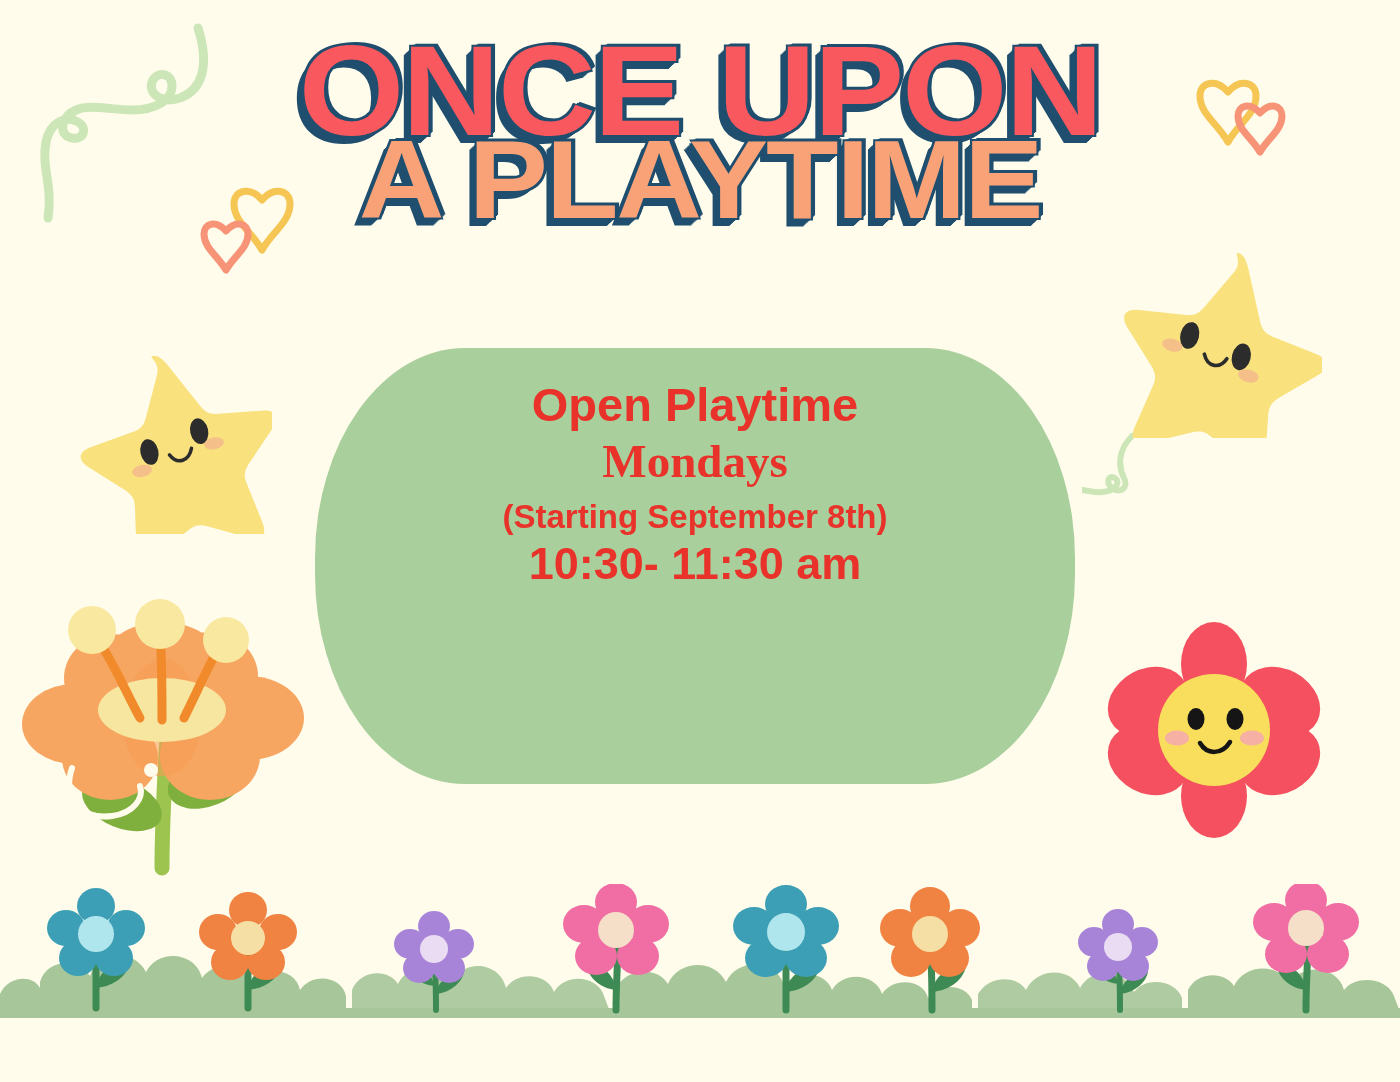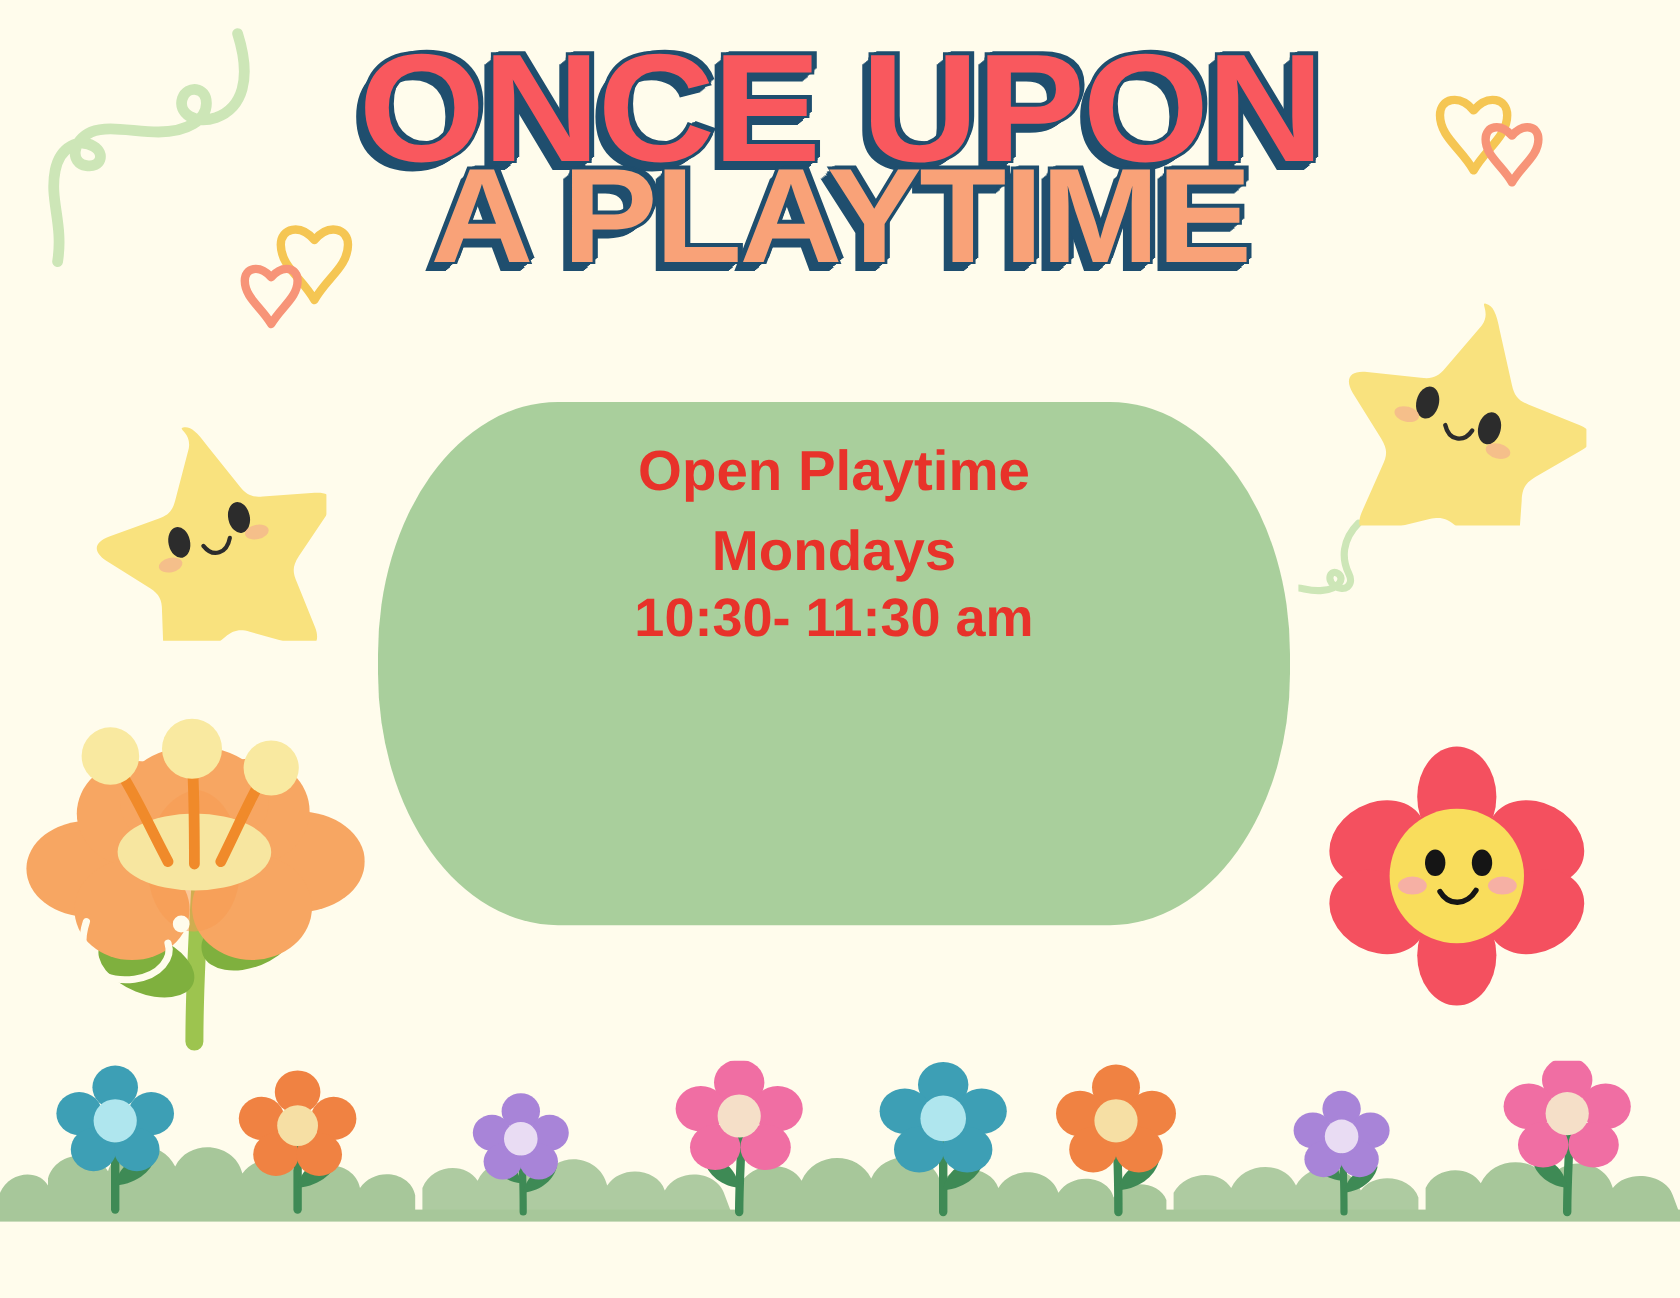--- a/index.html
+++ b/index.html
@@ -62,39 +62,39 @@
       1px 0px 0 #1F4E6E,
       2px -1px 0 #1F4E6E,
       3px -2px 0 #1F4E6E,
       4px -3px 0 #1F4E6E,
        2px 2px 0 #1F4E6E, -2px -2px 0 #1F4E6E, 2px -2px 0 #1F4E6E, -2px 2px 0 #1F4E6E;
   }
 
   
   .blob{
     position:absolute;
-    left:315px;top:335px;width:760px;height:436px;
+    left:315px;top:348px;width:760px;height:436px;
     background:#A9CF9C;
     border-radius:150px/210px;
   }
   .blob-inner{
     position:absolute;inset:0;
     display:flex;flex-direction:column;
     align-items:center;justify-content:flex-start;
     padding-top:28px;
     text-align:center;
     color:#E8322A;
   }
   .blob-inner .ln{
     font-weight:bold;
     display:block;
     width:100%;
   }
   .ln-open   {font-size:47px;line-height:1.22;}
-  .ln-mon    {font-size:47px;line-height:1.22;margin-top:10px;}
+  .ln-mon    {font-size:47px;line-height:1.22;margin-top:0;font-family:Liberation Serif, serif;}
   .ln-start  {font-size:33px;line-height:1.22;margin-top:6px;}
   .ln-time   {font-size:45px;line-height:1.22;margin-top:0;}
   .ln-enjoy  {font-size:38px;line-height:1.22;margin-top:12px;}
 </style>
 </head>
 <body>
 
 <div class="poster">
 
   <svg class="deco" style="left:20px;top:18px;" width="220" height="210" viewBox="0 0 220 210">
@@ -353,17 +353,18 @@
 
   <div class="title-wrap">
     <span class="tline tline1">ONCE UPON</span>
     <span class="tline tline2">A PLAYTIME</span>
   </div>
 
   <div class="blob">
     <div class="blob-inner">
       <span class="ln ln-open">Open Playtime</span>
       <span class="ln ln-mon">Mondays</span>
+      <span class="ln ln-start">(Starting September 8th)</span>
       <span class="ln ln-time">10:30- 11:30 am</span>
     </div>
   </div>
 
 </div>
 
 </body></html>

